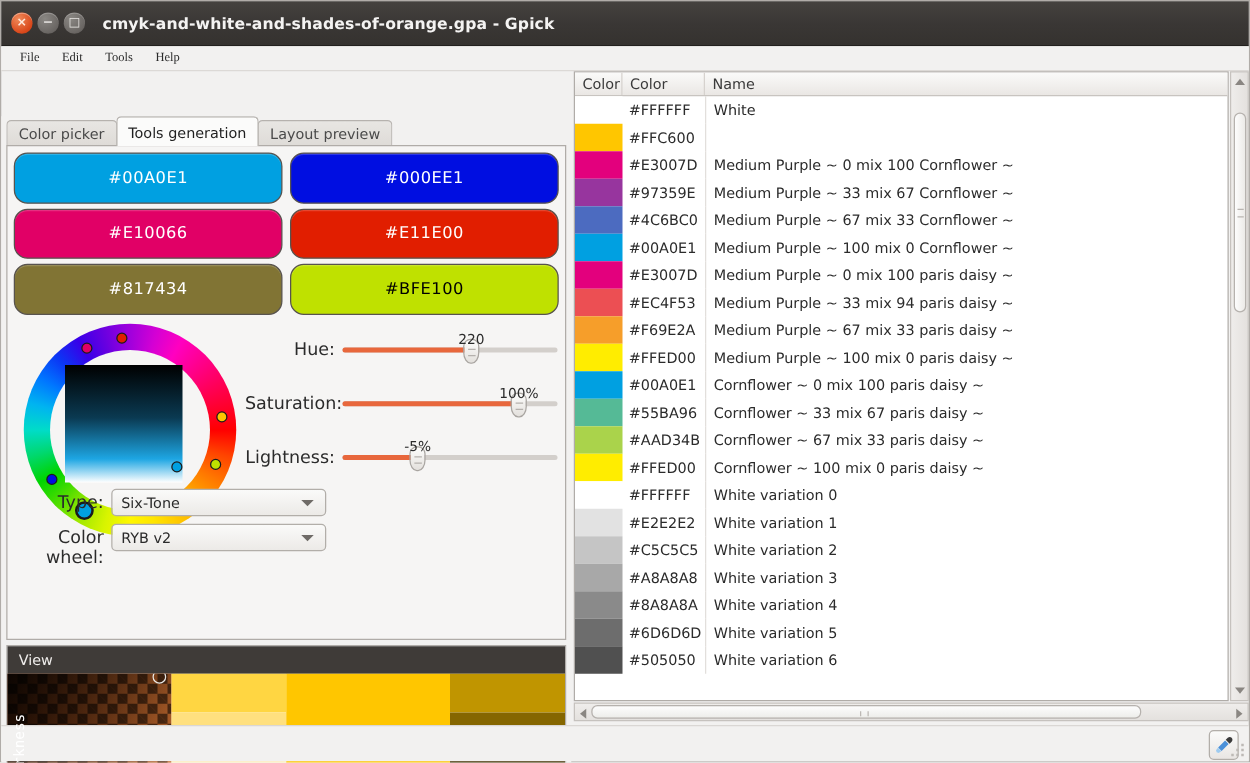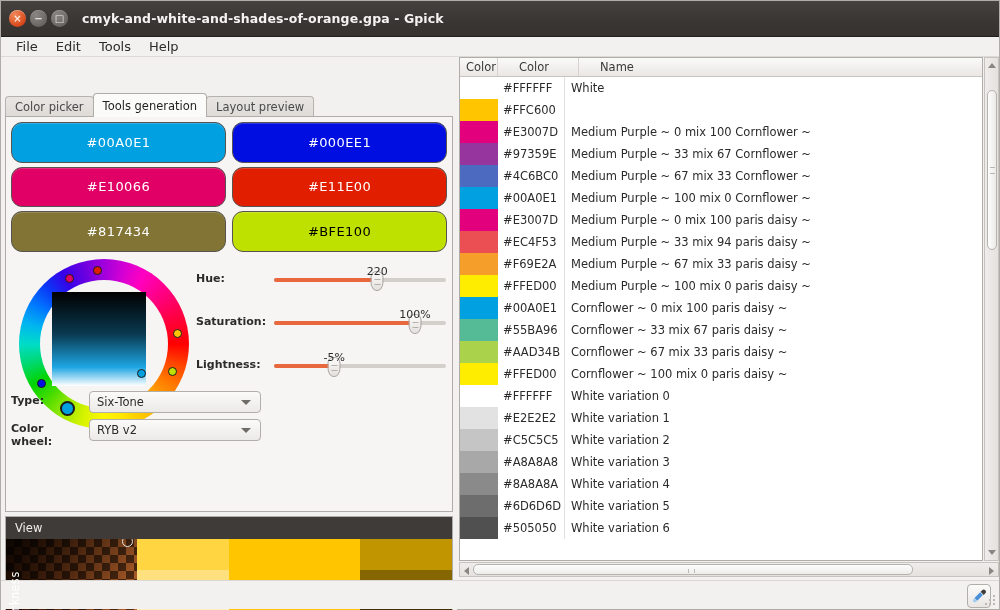--- a/index.html
+++ b/index.html
@@ -27,21 +27,21 @@
   .winbtn.min, .winbtn.max { background:radial-gradient(circle at 35% 30%,#8a8783,#6a6663 70%,#565350);
                   color:#e6e4e1; box-shadow:inset 0 1px 0 rgba(255,255,255,.22); }
   .winbtn span { display:block; transform:translateY(-0.5px); }
   .win-title { color:#f4f3f2; font-size:12.5px; font-weight:bold;
                margin-left:10px; letter-spacing:.1px; }
 
   
   .menubar { position:absolute; left:0; top:36px; width:998px; height:20px;
              background:#f2f1f0; display:flex; align-items:center;
              padding-left:6px; border-bottom:1px solid #dcd9d6; }
-  .menuitem { padding:2px 9px; font-size:13px; color:#2b2b2b; cursor:default; }
+  .menuitem { padding:2px 9px; font-size:10px; color:#2b2b2b; cursor:default;font-family:Liberation Serif, serif; }
 
   
   .leftpane { position:absolute; left:0; top:56px; width:456px; height:523px;
               background:#f2f1f0;margin-top:36px; }
 
   .tabstrip { position:absolute; left:4px; top:0; height:24px; display:flex;
               align-items:flex-end; }
   .tab { height:21px; padding:0 9px; font-size:11.5px; line-height:21px;
          background:linear-gradient(to bottom,#e8e6e3,#dedbd7);
          border:1px solid #b6b2ae; border-bottom:none;
@@ -75,22 +75,22 @@
   .ringhole { position:absolute; left:21px; top:21px; width:128px; height:128px;
               border-radius:50%; background:#f6f5f4; }
   .sqgrad { position:absolute; left:33px; top:33px; width:94px; height:94px;
             background:linear-gradient(to bottom,#000 0%,#0a3a52 45%,#1ea6e3 80%,#ffffff 100%); }
   .marker { position:absolute; width:9px; height:9px; border-radius:50%;
             border:1.6px solid #1b1b1b; box-sizing:border-box; }
   .marker.big { width:15px; height:15px; border-width:2px; }
 
   .controls { position:absolute; left:185px; top:0; width:250px; height:180px; }
   .ctrlrow { position:absolute; left:0; width:250px; height:30px; }
-  .ctrllabel { position:absolute; left:0; top:7px; width:72px; 
-               font-size:11px; color:#2b2b2b;font-weight:bold; }
+  .ctrllabel { position:absolute; left:0; top:7px; width:72px; text-align:right;
+               font-size:14px; color:#2b2b2b; }
   .slider { position:absolute; left:78px; top:11px; width:172px; height:8px; }
   .strack { position:absolute; left:0; top:2px; width:172px; height:4px;
             background:#d3cfcb; border-radius:2px; }
   .sfill { position:absolute; left:0; top:2px; height:4px;
            background:#e8673c; border-radius:2px; }
   .shandle { position:absolute; top:-5px; width:13px; height:20px;
              background:linear-gradient(to bottom,#fdfdfc,#e3e0dc);
              border:1px solid #a9a5a1; border-radius:6px 6px 6px 6px/6px 6px 9px 9px;
              transform:translateX(-6.5px); }
   .shandle::after { content:""; position:absolute; left:3px; top:7px; width:6px; height:4px;
@@ -130,21 +130,21 @@
   .vcursor { position:absolute; right:4px; top:-3px; width:11px; height:11px;
              border:1.5px solid #e9e7e4; border-radius:50%; z-index:2; }
   .vcol { display:flex; flex-direction:column; }
   .vband { flex:1; }
 
   
   .rightpane { position:absolute; left:458px; top:56px; width:540px; height:523px; }
   .listframe { position:absolute; left:0; top:0; width:524px; height:504px;
                background:#fff; border:1px solid #b0aca8; overflow:hidden; }
   .listhdr { display:flex; height:19px; background:linear-gradient(to bottom,#fafaf9,#eae7e4);
-             border-bottom:1px solid #c8c4c0;gap:15px; }
+             border-bottom:1px solid #c8c4c0; }
   .hcell { font-size:11.5px; color:#3a3a3a; padding:2px 0 0 6px;
            border-right:1px solid #d6d2ce; cursor:pointer; }
   .hcell.c1 { width:38px; }
   .hcell.c2 { width:66px; }
   .hcell.c3 { flex:1; border-right:none; }
   .lrow { display:flex; height:22px; align-items:stretch; cursor:pointer; }
   .lswatch { width:38px; }
   .lhex { width:66px; font-size:11.5px; color:#2b2b2b; padding:4px 0 0 5px;
           font-family:"DejaVu Sans","Liberation Sans",sans-serif; }
   .lname { flex:1; font-size:11.5px; color:#2b2b2b; padding:4px 0 0 6px;

